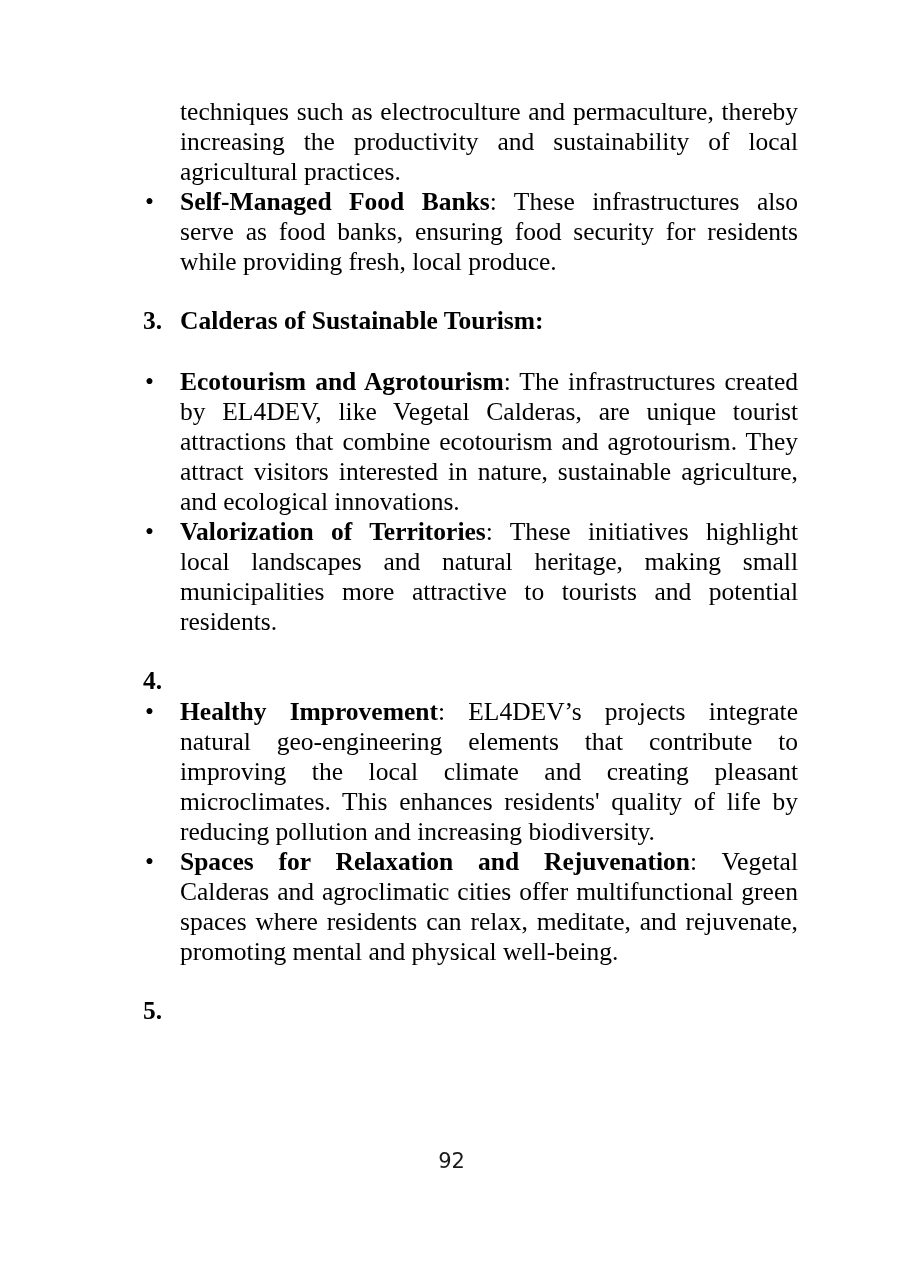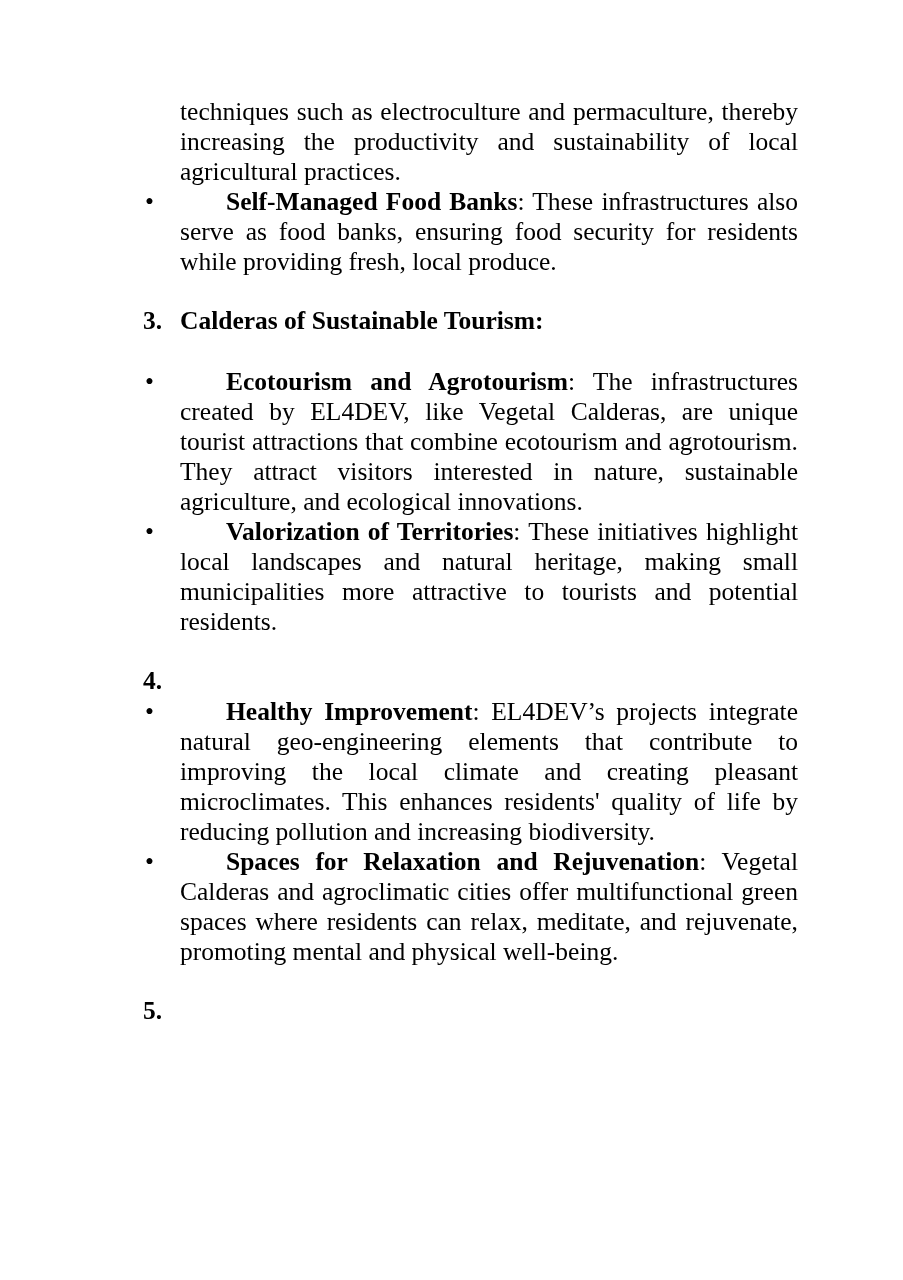--- a/index.html
+++ b/index.html
@@ -59,21 +59,20 @@
     position: absolute;
     left: 2px;
     top: 0;
     width: 20px;
     font-size: 25.5px;
     line-height: 30px;
     text-align: left;
   }
   .lead {
     font-weight: bold;
-    margin-left: 46px;
   }
 
   
   .bullet-item > .txt,
   .para-cont > .txt {
     display: inline;
   }
 
   
   .section-heading {
@@ -162,13 +161,14 @@
     </div>
 
     <div class="gap-md"></div>
 
     <div class="section-heading">
       <span class="section-num">5.</span>
     </div>
 
   </div>
 
+  <div class="page-number">92</div>
 </div>
 
 </body></html>

